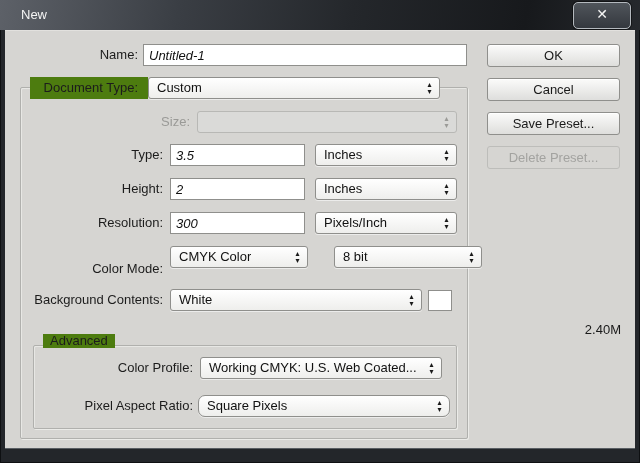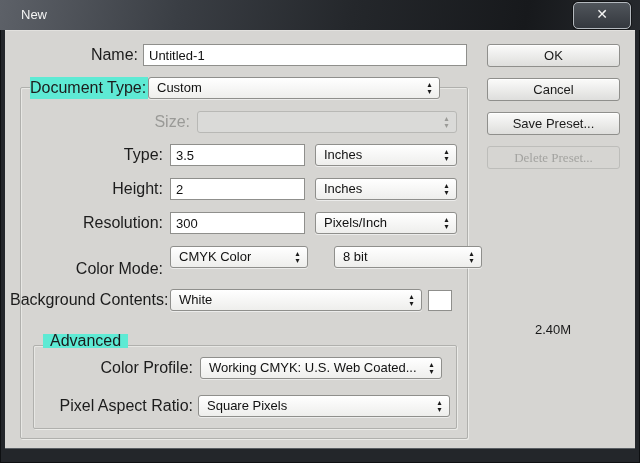--- a/index.html
+++ b/index.html
@@ -36,29 +36,29 @@
   .content{
     position:absolute;left:5px;top:30px;width:630px;height:418px;
     background:#d6d5d2;
     box-shadow:inset 0 1px 0 #e2e1de;
   }
   .content::after{ 
     content:"";position:absolute;left:0;bottom:-1px;width:100%;height:1px;background:#595e63;
   }
   .lbl{
     position:absolute;height:22px;line-height:22px;
-    font-size:16px;color:#1c1c1c;text-align:right;white-space:nowrap;
-  }
-  .lbl.masked{background:#5eead4;z-index:2;}
+    font-size:13px;color:#1c1c1c;text-align:right;white-space:nowrap;
+  }
+  .lbl.masked{background:#4d7c0f;z-index:2;}
   .lbl.disabled{color:#9a9a97;}
   .txt{
     position:absolute;height:22px;box-sizing:border-box;
     border:1px solid #8f8f8c;background:#fff;
     font-family:"Liberation Sans","DejaVu Sans",sans-serif;
-    font-size:13px;color:#111;padding:0 5px;outline:none;
+    font-size:13px;color:#111;padding:0 5px;outline:none;font-style:italic;
   }
   .dd{
     position:absolute;height:22px;box-sizing:border-box;
     border:1px solid #8f8f8c;border-radius:3px;
     background:linear-gradient(#ffffff,#eeeeec);
     box-shadow:0 1px 0 rgba(255,255,255,.55);
     font-size:13px;color:#111;line-height:20px;
     cursor:pointer;z-index:2;
   }
   .dd-text{position:absolute;left:8px;top:0;white-space:nowrap;overflow:hidden;max-width:calc(100% - 24px);}
@@ -194,29 +194,29 @@
     <span class="lbl" style="left:60px;top:327px;width:128px;">Color Profile:</span>
     <div class="dd" style="left:195px;top:327px;width:242px;">
       <span class="dd-text">Working CMYK:  U.S. Web Coated...</span>
       <span class="dd-arrows">
           <i>▴</i>
           <i>▾</i>
         </span>
     </div>
 
     <span class="lbl" style="left:40px;top:365px;width:148px;">Pixel Aspect Ratio:</span>
-    <div class="dd" style="left:193px;top:365px;width:252px;">
+    <div class="dd" style="left:193px;top:365px;width:252px;border-radius:7px;">
       <span class="dd-text">Square Pixels</span>
       <span class="dd-arrows">
           <i>▴</i>
           <i>▾</i>
         </span>
     </div>
 
     <div class="btn" style="left:482px;top:14px;">OK</div>
     <div class="btn" style="left:482px;top:48px;">Cancel</div>
     <div class="btn" style="left:482px;top:82px;">Save Preset...</div>
-    <div class="btn disabled" style="left:482px;top:116px;font-family:Liberation Serif, serif;">Delete Preset...</div>
-
-    <span class="info-text" style="left:480px;top:292px;">2.40M</span>
+    <div class="btn disabled" style="left:482px;top:116px;">Delete Preset...</div>
+
+    <span class="info-text" style="left:480px;top:292px;text-align:right;">2.40M</span>
 
   </div>
 </div>
 
 </body></html>

